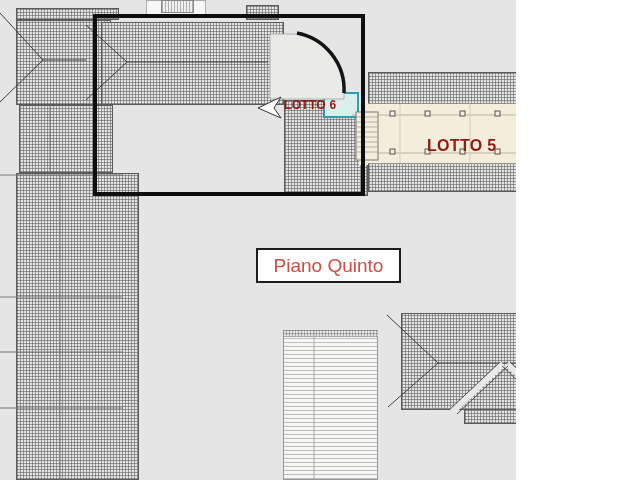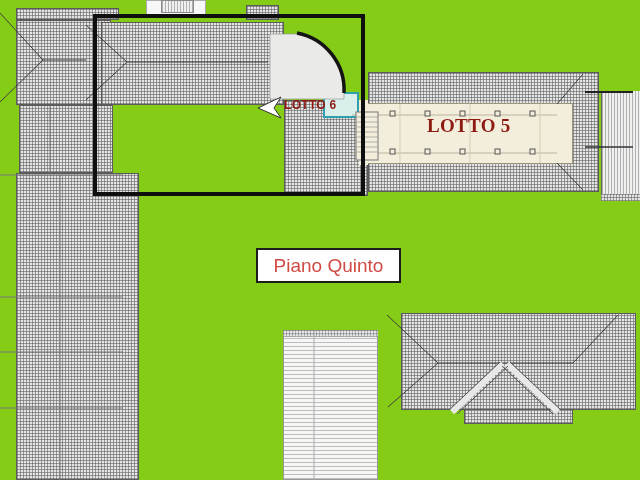--- a/index.html
+++ b/index.html
@@ -1,17 +1,17 @@
 <!DOCTYPE html>
 <html><head>
 <meta charset="utf-8">
 <style>
   html,body{margin:0;padding:0;background:#fff;}
   #canvas{
-    position:relative;width:640px;height:480px;background:#84cc16;overflow:hidden;
+    position:relative;width:516px;height:480px;background:#e5e5e5;overflow:hidden;
     font-family:"Liberation Sans",sans-serif;
   }
   .abs{position:absolute;box-sizing:border-box;margin-left:16px;}
   
   .hatch{
     background-color:#e4e4e4;
     background-image:
       repeating-linear-gradient(0deg, rgba(88,88,88,.55) 0 1px, transparent 1px 3px),
       repeating-linear-gradient(90deg, rgba(88,88,88,.55) 0 1px, transparent 1px 3px);
     border:1px solid #5a5a5a;
@@ -30,21 +30,21 @@
     background-image:repeating-linear-gradient(0deg,#bdbdbd 0 1px,transparent 1px 4px);
     z-index:1;
   }
   .cream{background:#f3eedb;z-index:2;}
   #overlay{position:absolute;left:0;top:0;z-index:5;pointer-events:none;}
   .lot-label{
     position:absolute;z-index:8;font-weight:bold;color:#8e1a12;
     letter-spacing:.3px;white-space:nowrap;
   }
   #lotto6-label{left:284px;top:98px;font-size:12px;}
-  #lotto5-label{left:427px;top:115px;font-size:19px;font-family:Liberation Serif, serif;}
+  #lotto5-label{left:427px;top:137px;font-size:16px;}
   #lotto6-box{
     left:307px;top:92px;width:36px;height:26px;
     background:#d9efec;border:2px solid #2f9fae;z-index:4;
   }
   #floor-box{
     left:240px;top:248px;width:145px;height:35px;background:#fff;
     border:2px solid #1d1d1d;z-index:8;display:flex;align-items:center;justify-content:center;
   }
   #floor-box span{color:#d14b44;font-size:19px;}
   #selection-rect{

